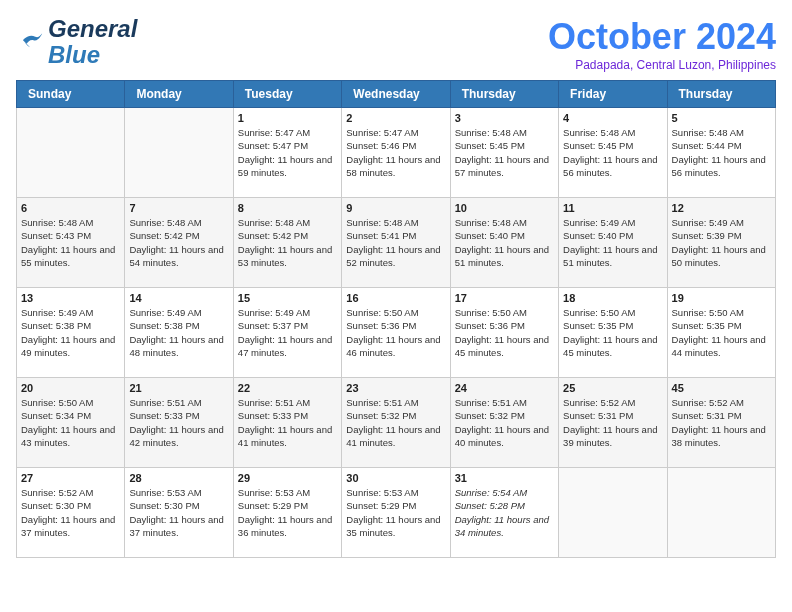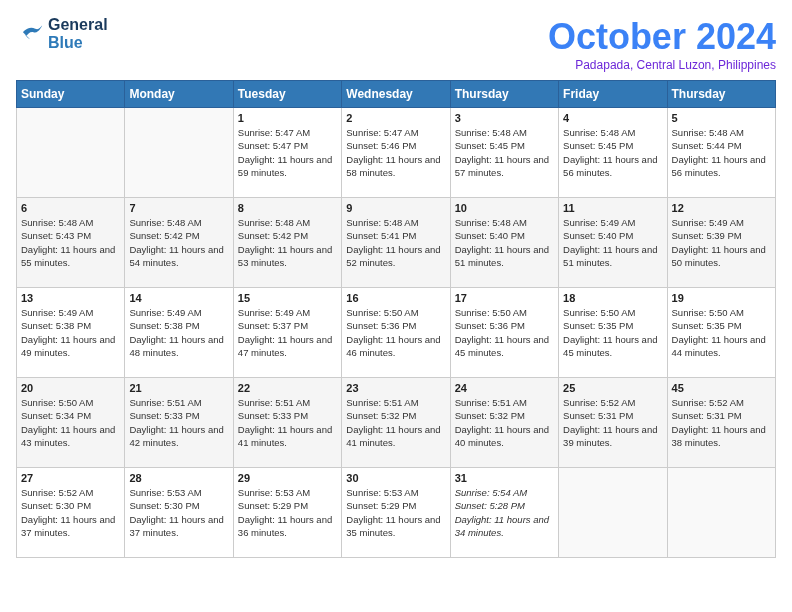--- a/index.html
+++ b/index.html
@@ -15,24 +15,25 @@
       align-items: flex-start;
       justify-content: space-between;
       margin-bottom: 8px;
     }
     .logo {
       display: flex;
       align-items: center;
       gap: 4px;
     }
     .logo-text {
-      font-size: 16px;
+      font-size: 24px;
       font-weight: bold;
       color: #1a3a5c;
       line-height: 1.1;
+      font-style: italic;
     }
     .logo-text span {
       color: #2e7ab8;
     }
     .logo-bird {
       width: 28px;
       height: 28px;
     }
     .title-block {
       text-align: right;
@@ -49,21 +50,21 @@
     table {
       width: 100%;
       border-collapse: collapse;
       table-layout: fixed;
     }
     thead th {
       background-color: #3278b5;
       color: #fff;
       font-size: 12px;
       font-weight: bold;
-      padding: 6px 4px;
+      padding: 6px 11px;
       text-align: left;
       border: 1px solid #2a6099;
     }
     tbody td {
       vertical-align: top;
       border: 1px solid #ccc;
       padding: 4px;
       font-size: 10px;
       color: #222;
       height: 90px;

